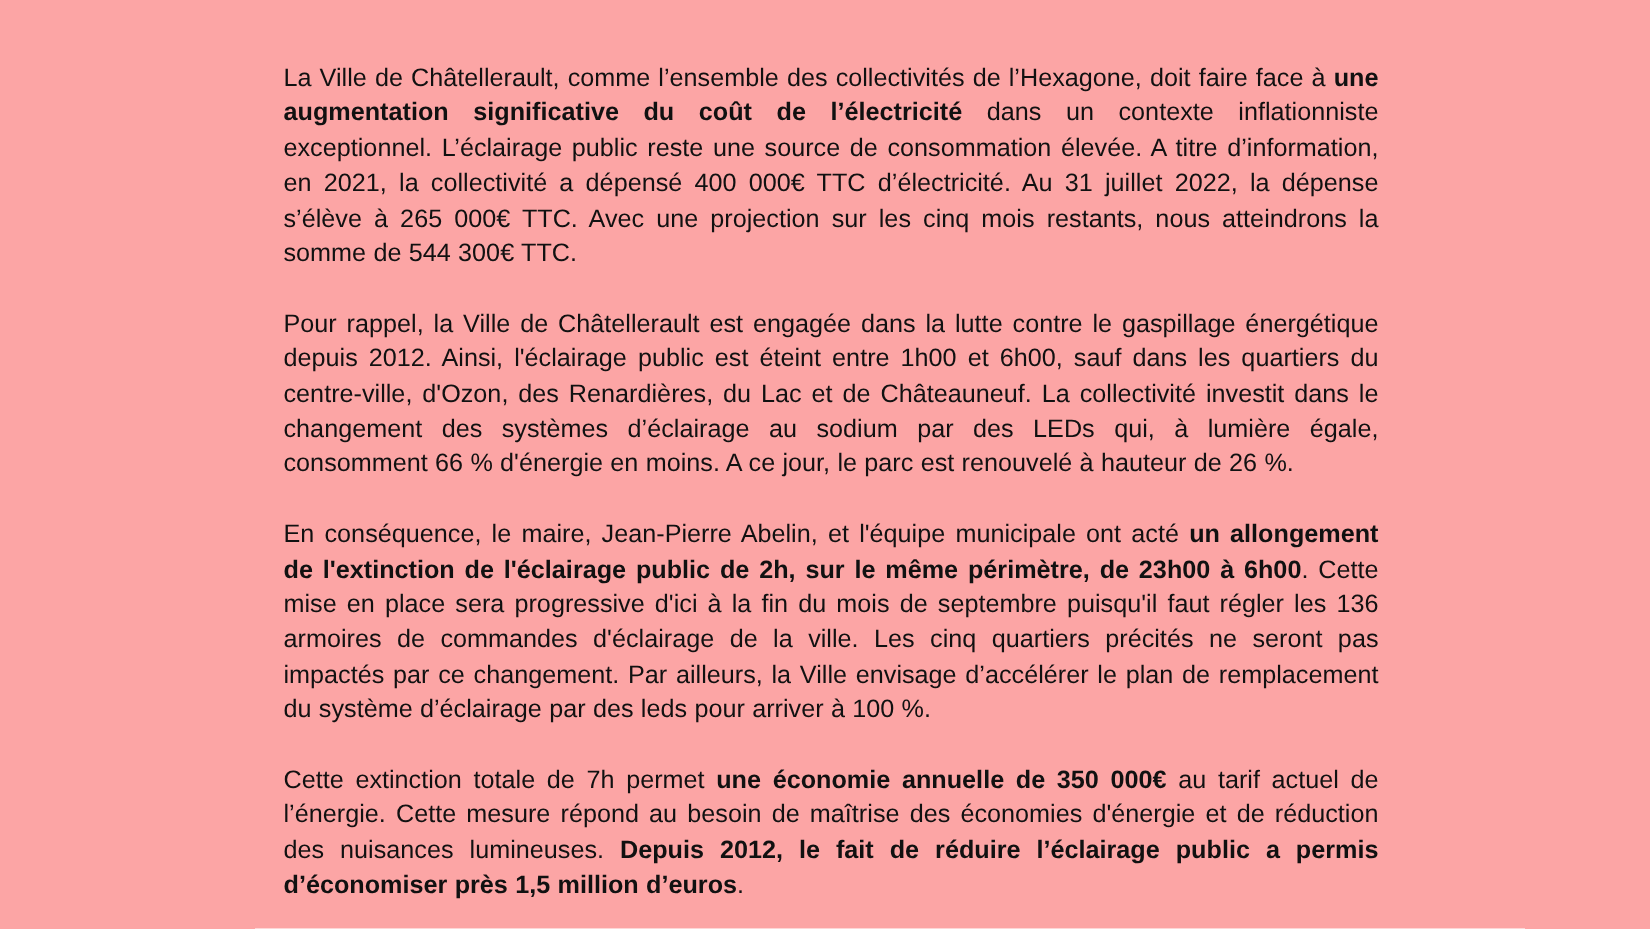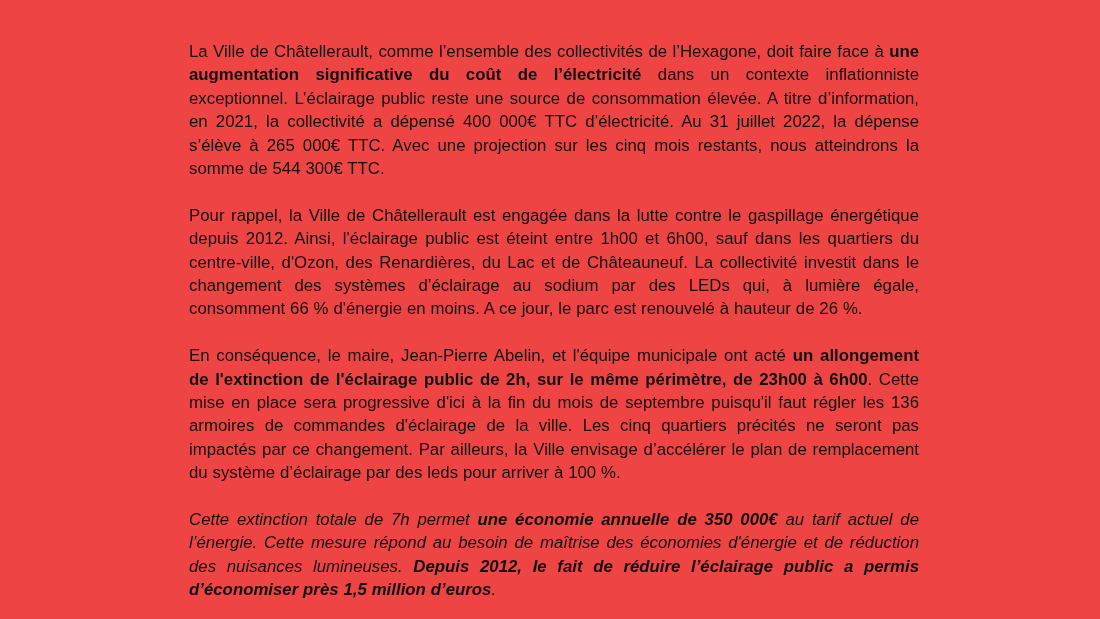--- a/index.html
+++ b/index.html
@@ -12,41 +12,40 @@
     height: 619px;
     overflow: hidden;
     font-family: "Liberation Sans", sans-serif;
     color: #111111;
     -webkit-font-smoothing: none;
   }
   .page {
     position: relative;
     width: 1100px;
     height: 619px;
-    background: #ef4444;
+    background: #fca5a5;
   }
   .doc-body {
     position: absolute;
     left: 189px;
     top: 40px;
     width: 730px;
   }
   .para {
     font-size: 16.8px;
     line-height: 23.4px;
     text-align: justify;
     text-justify: inter-word;
     margin: 0 0 23.4px 0;
     color: #111111;
     letter-spacing: 0.01px;
     word-spacing: 0.2px;
   }
   .para:last-child {
     margin-bottom: 4px;
-    font-style: italic;
   }
   .para.last-line-natural {
     text-align-last: left;
   }
   b, .b {
     font-weight: bold;
   }
 </style>
 </head>
 <body>

